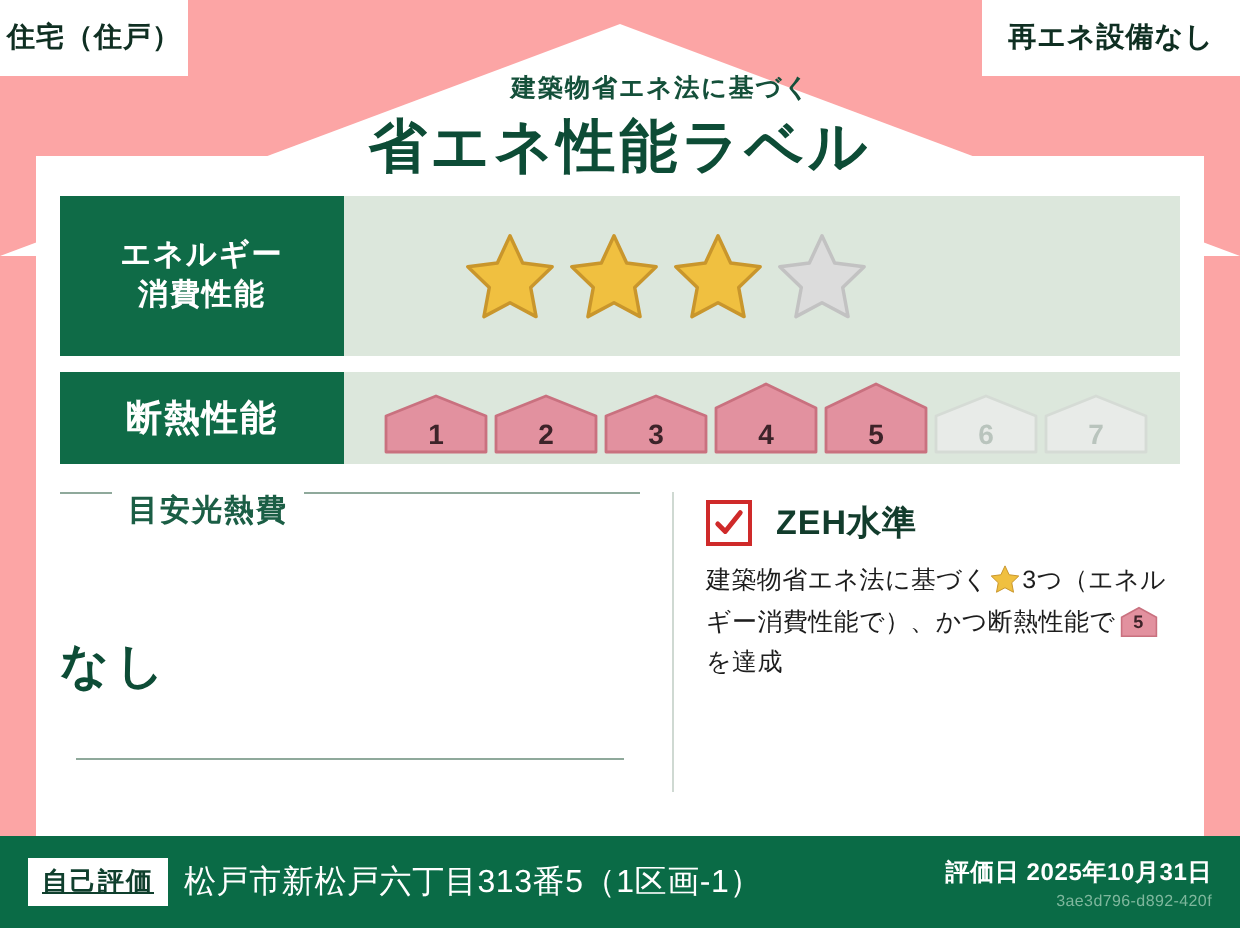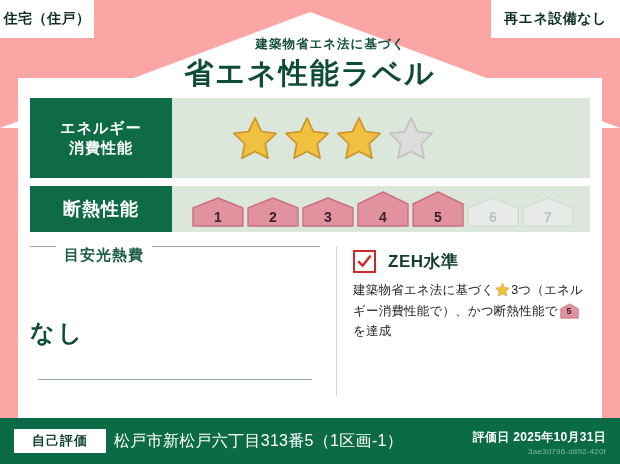--- a/index.html
+++ b/index.html
@@ -125,21 +125,21 @@
     font-size:9px;color:#3d2329;line-height:16px;
   }
 
   
   #footer{
     position:absolute;left:0;bottom:0;width:620px;height:46px;
     background:#0a6b46;z-index:7;display:flex;align-items:center;
   }
   #self-eval{
     margin-left:14px;background:#ffffff;color:#0f3f2d;font-weight:bold;
-    font-size:13px;padding:3px 18px;letter-spacing:1px;
+    font-size:13px;padding:3px 7px;letter-spacing:1px;text-decoration:underline;
   }
   #address{color:#ffffff;font-size:16px;margin-left:8px;letter-spacing:.3px;}
   #footer-right{margin-left:auto;margin-right:14px;text-align:right;}
   #eval-date{color:#ffffff;font-size:12px;font-weight:bold;letter-spacing:.3px;}
   #doc-id{color:#7fb79d;font-size:8px;margin-top:1px;letter-spacing:.2px;}
 </style>
 </head>
 <body>
 
 <div id="label-root">

